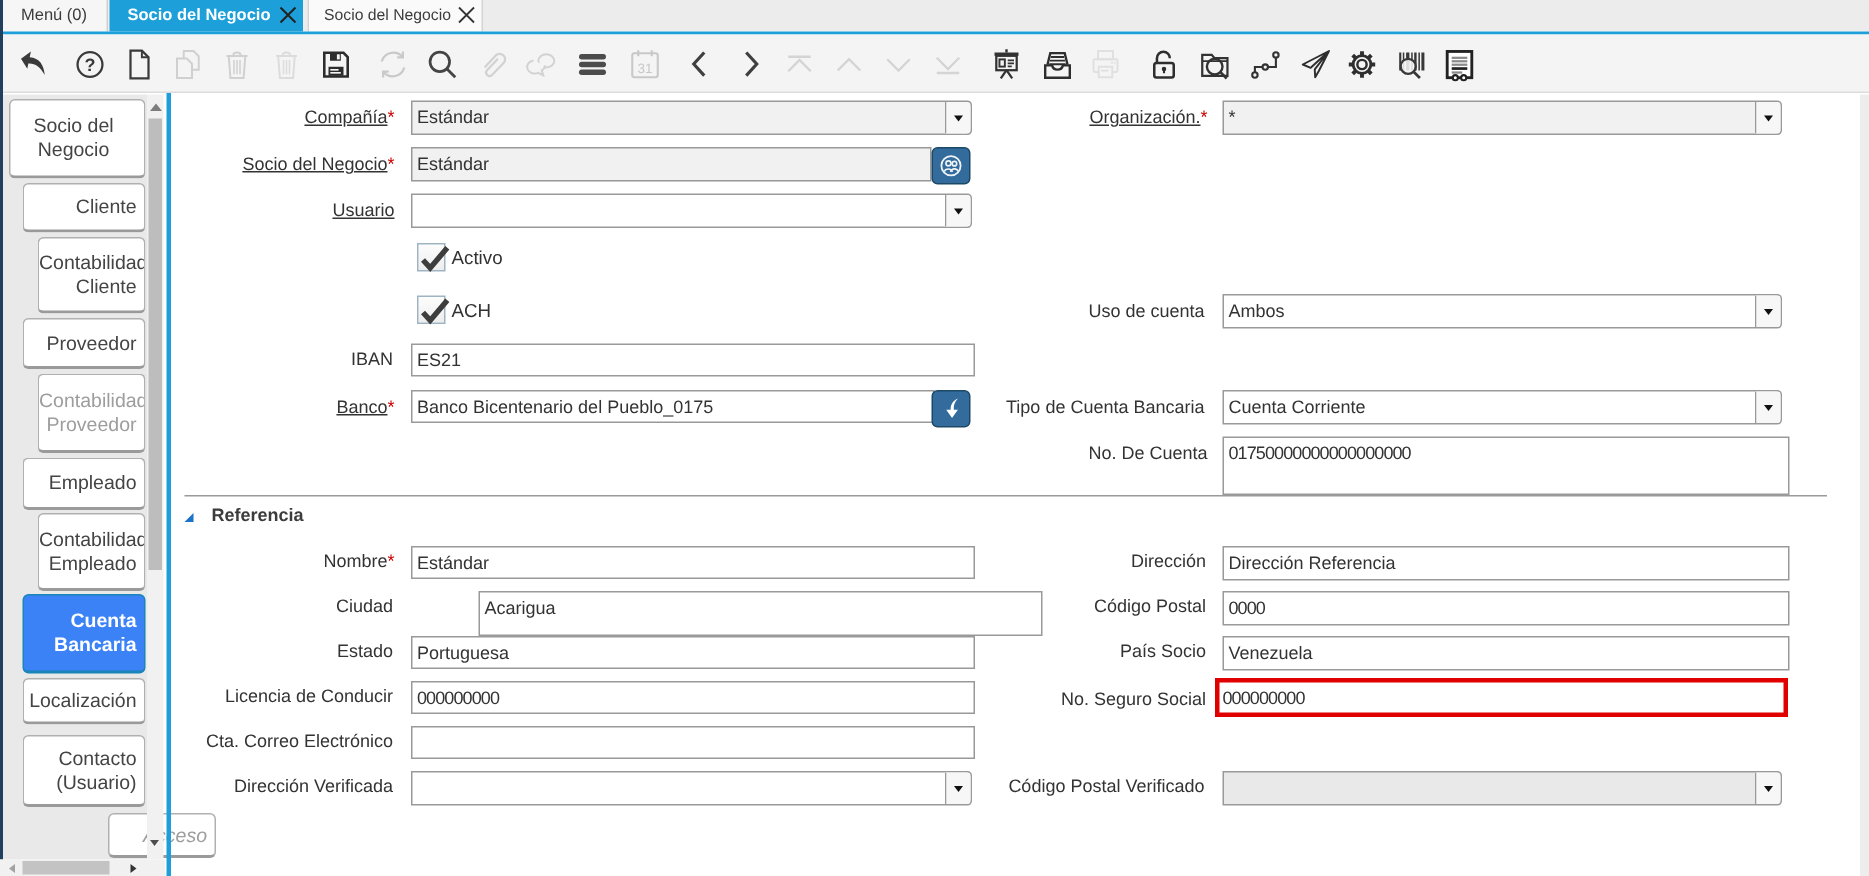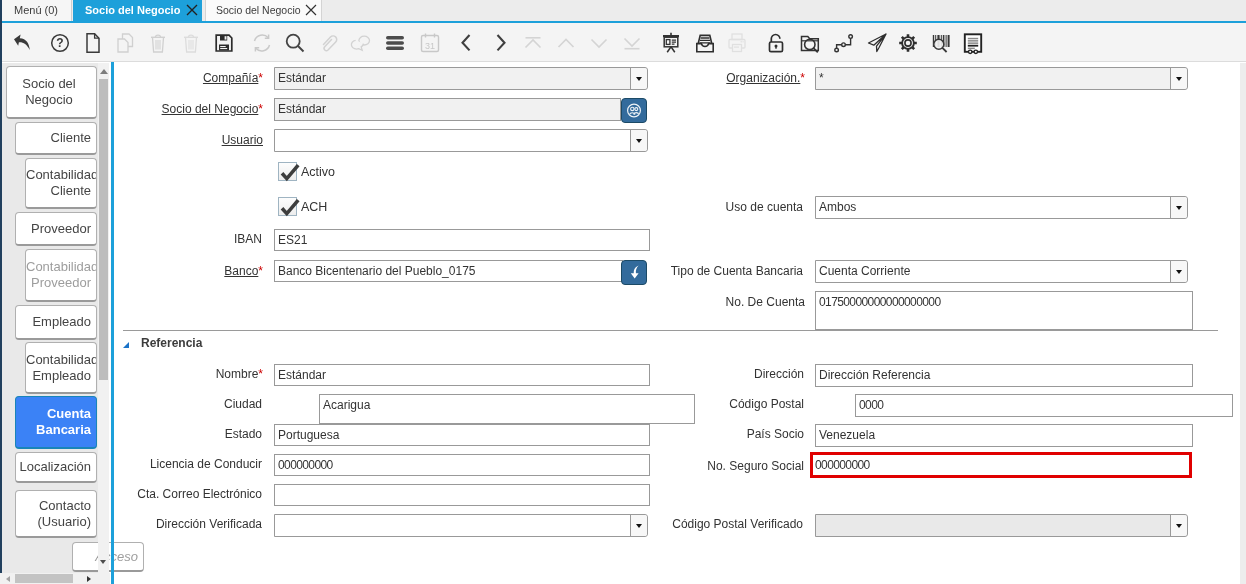--- a/index.html
+++ b/index.html
@@ -393,20 +393,20 @@
 
     <div class="fld" style="left:274px; top:364px; width:376px; height:22px;">Estándar</div>
     <div class="fld" style="left:274px; top:394px; width:376px; height:30px;margin-left:45px;">Acarigua</div>
     <div class="fld" style="left:274px; top:424px; width:376px; height:22px;">Portuguesa</div>
     <div class="fld num" style="left:274px; top:454px; width:376px; height:22px;">000000000</div>
     <div class="fld" style="left:274px; top:484px; width:376px; height:22px;"></div>
     <div class="combo" style="left:274px; top:514px; width:374px; height:23px;">
         <div class="dbtn"></div>
       </div>
     <div class="fld" style="left:815px; top:364px; width:378px; height:23px;">Dirección Referencia</div>
-    <div class="fld num" style="left:815px; top:394px; width:378px; height:23px;margin-left:40px;">0000</div>
+    <div class="fld num" style="left:815px; top:394px; width:378px; height:23px;">0000</div>
     <div class="fld" style="left:815px; top:424px; width:378px; height:23px;">Venezuela</div>
     <div id="redfld">000000000</div>
     <div class="combo dis" style="left:815px; top:514px; width:373px; height:23px;">
         <div class="dbtn"></div>
       </div>
   </div>
 </div>
 
 </body></html>

